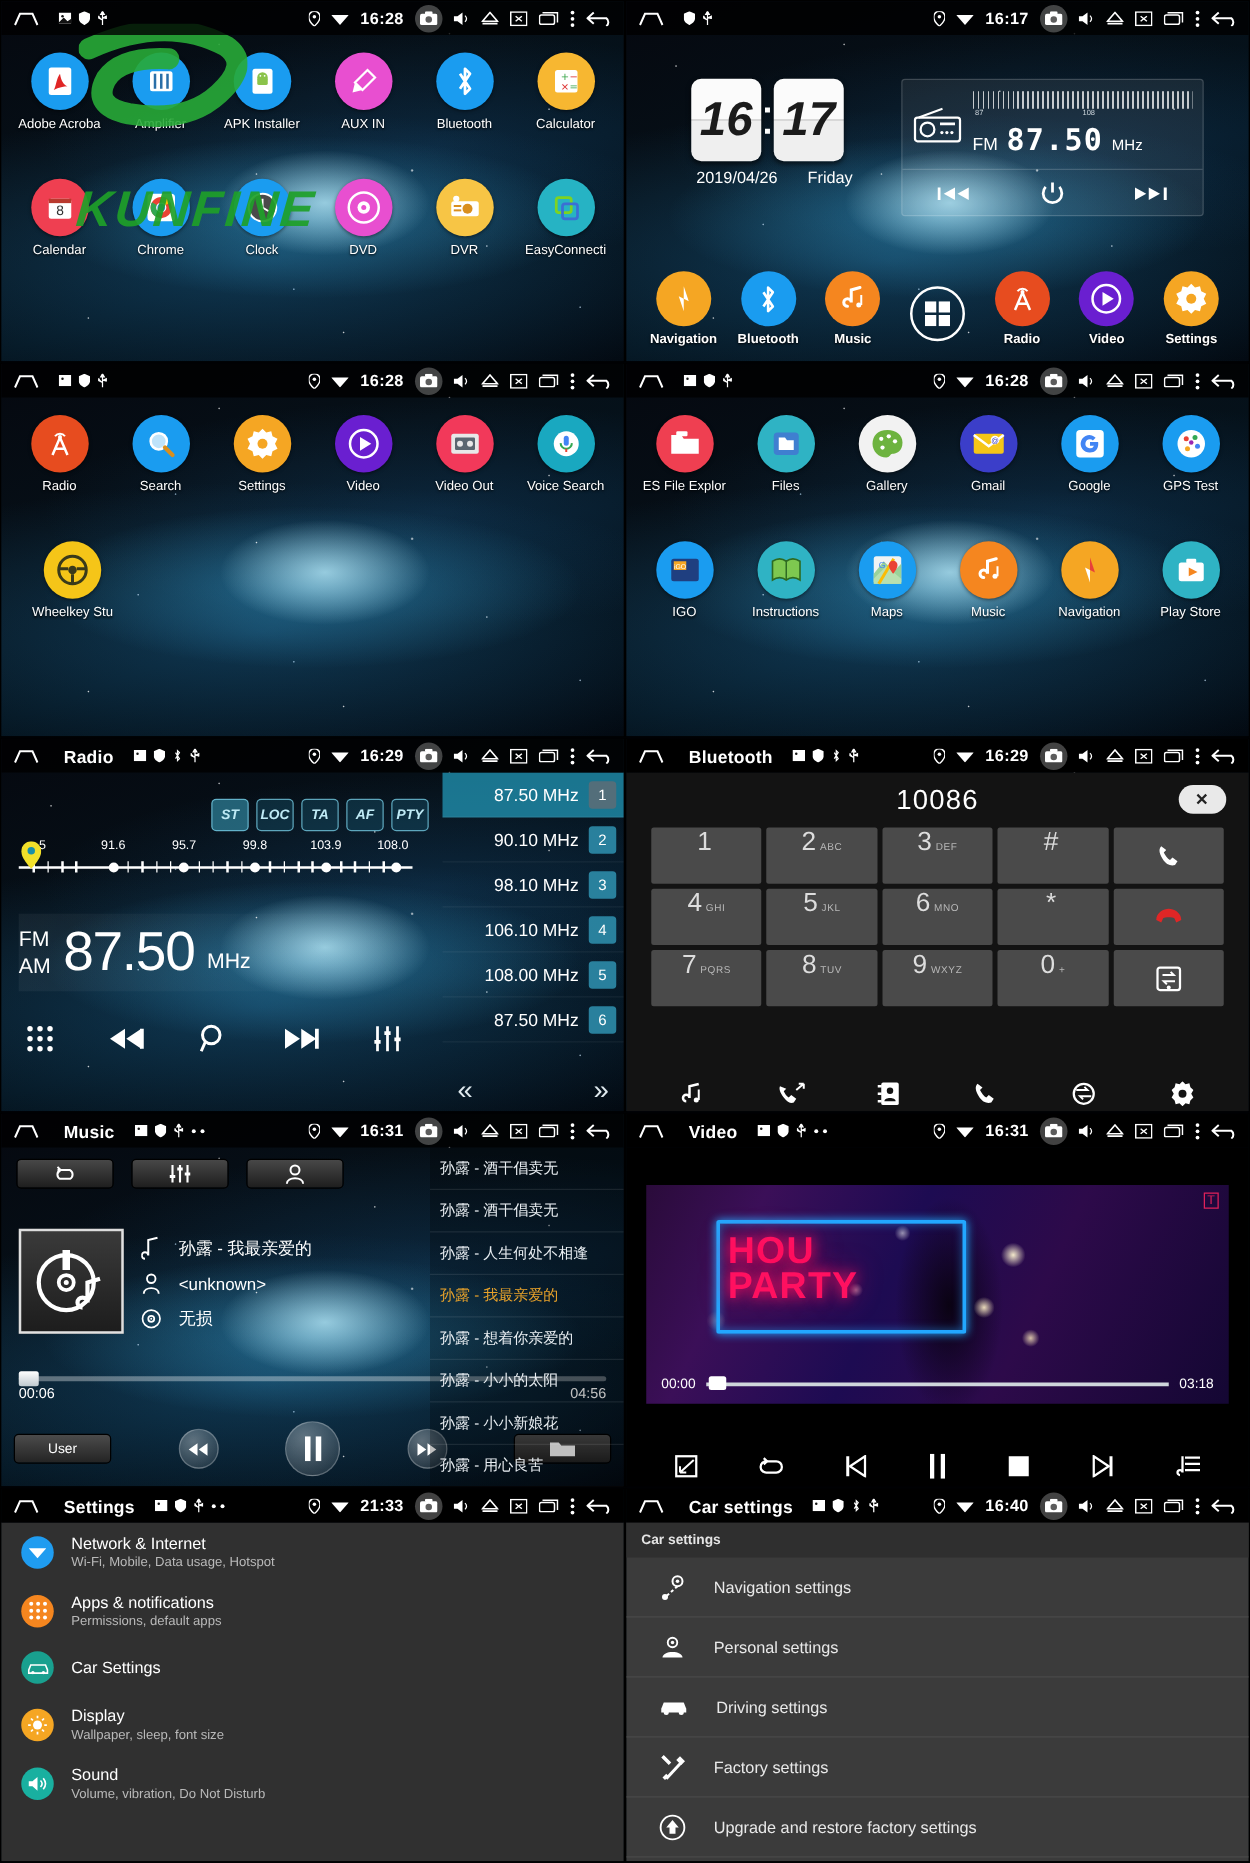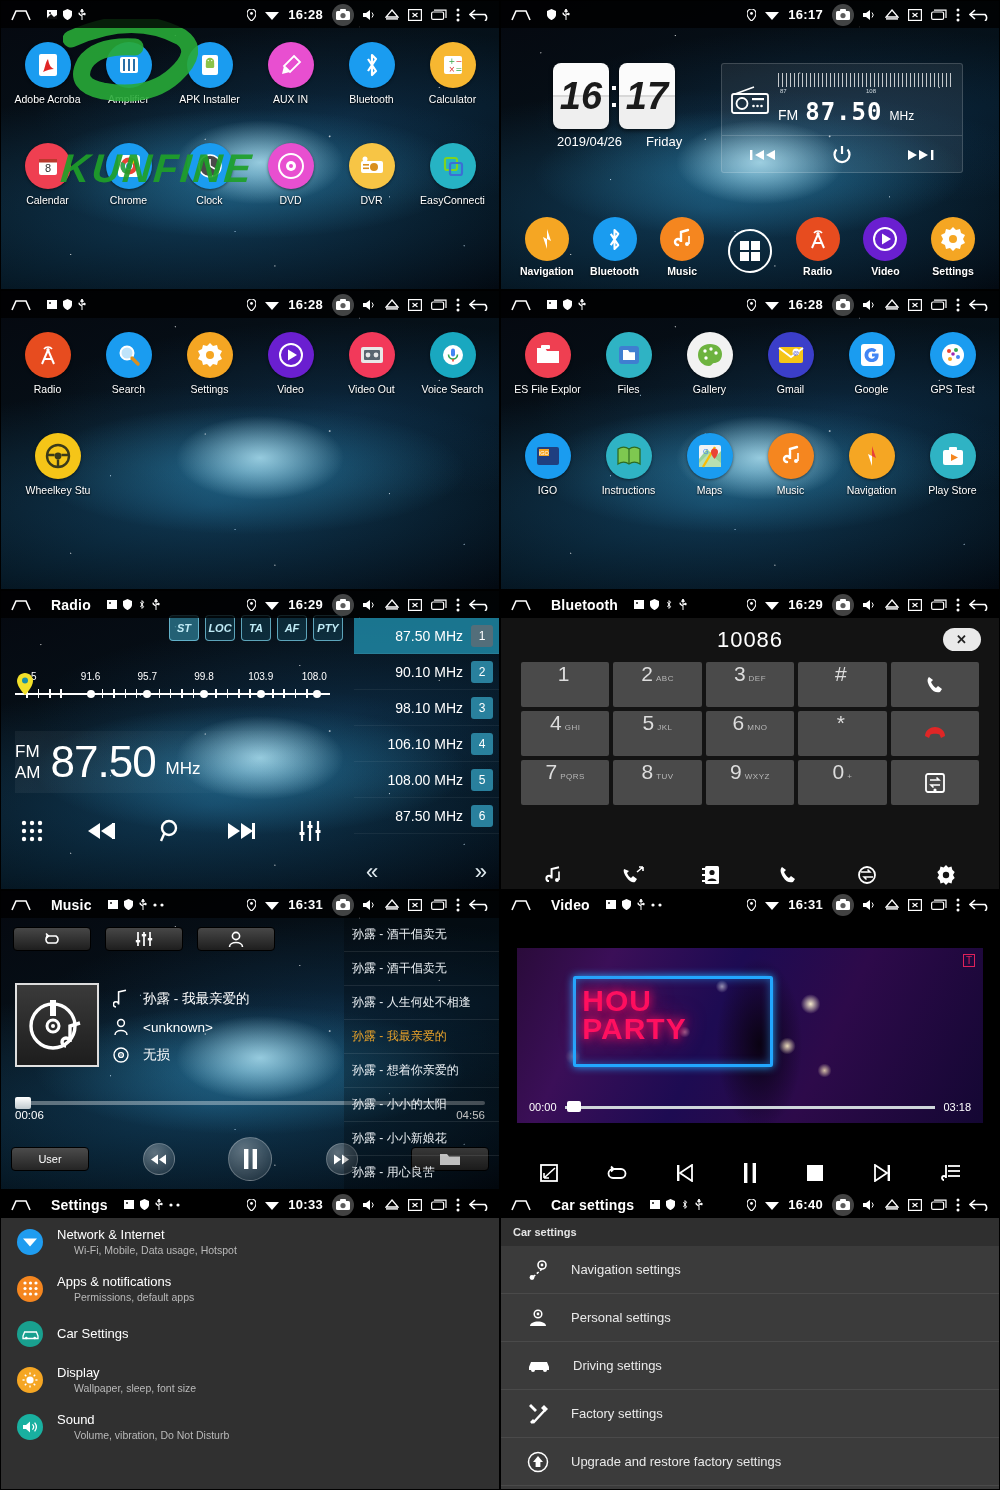--- a/index.html
+++ b/index.html
@@ -103,21 +103,21 @@
   .rw-fm{ font-size:14px; } .rw-freq{ font-size:24px; font-weight:700; letter-spacing:1px; font-family:"DejaVu Sans Mono",monospace;}
   .rw-mhz{ font-size:12px; }
   .radiow-bot{ height:37px; display:flex; align-items:center; justify-content:space-around; }
 
   .dock{ position:absolute; left:0; right:0; bottom:12px; display:flex; justify-content:space-around; align-items:flex-end; padding:0 12px;}
   .dockitem{ text-align:center; width:64px;}
   .dockcirc{ width:44px;height:44px;border-radius:50%;margin:0 auto 4px;display:flex;align-items:center;justify-content:center;}
   .docklabel{ color:#fff;font-size:10.5px;font-weight:600;text-shadow:0 1px 2px #000;}
 
   
-  .rbtns{ position:absolute; top:24px; left:168px; display:flex; gap:6px;}
+  .rbtns{ position:absolute; top:48px; left:168px; display:flex; gap:6px;}
   .rbtn{
     width:30px;height:26px;border:1px solid rgba(120,205,230,.75);border-radius:4px;
     display:flex;align-items:center;justify-content:center;
     color:#bfeaf5;font-size:11px;font-weight:700;font-style:italic;
     background:rgba(25,95,120,.35);
   }
   .rbtn.on{ background:rgba(45,125,150,.75); }
   .rscale{ position:absolute; left:14px; top:80px; width:315px; }
   .rscale-nums{ position:relative; height:14px; color:#fff; font-size:10px; }
   .rscale-nums span{ position:absolute; transform:translateX(-50%);}
@@ -192,21 +192,21 @@
   .vprog{ position:absolute; left:0; right:0; bottom:10px; display:flex; align-items:center; gap:8px; padding:0 12px; color:#fff; font-size:11px;}
   .vprog .tr{ flex:1; height:3px; background:#cfd6db; position:relative;}
   .vprog .kn{ position:absolute; left:2px; top:-5px; width:14px;height:11px;background:#fff;border-radius:2px;}
   .vctrls{ position:absolute; left:0; right:0; bottom:6px; display:flex; justify-content:space-around; align-items:center; padding:0 14px;}
 
   
   .setbody{ position:absolute; top:27px; left:0; right:0; bottom:0; background:#303030;}
   .setrow{ display:flex; align-items:center; gap:14px; padding:9px 16px; }
   .setic{ width:26px;height:26px;border-radius:50%;display:flex;align-items:center;justify-content:center;flex:0 0 26px;}
   .settitle{ color:#fff; font-size:13px; }
-  .setsub{ color:#b9b9b9; font-size:10.5px; margin-top:2px;margin-left:17px;}
+  .setsub{ color:#b9b9b9; font-size:10.5px; margin-top:2px;}
 
   
   .carbody{ position:absolute; top:27px; left:0; right:0; bottom:0; background:#3b3b3b;}
   .carhdr{ height:28px; background:#2f2f2f; display:flex; align-items:center; padding-left:12px; color:#e4e4e4; font-size:11px; font-weight:700;}
   .carrow{ height:48px; display:flex; align-items:center; gap:22px; padding-left:26px; border-bottom:1px solid #4a4a4a;}
   .carlabel{ color:#e9e9e9; font-size:13px;}
 </style>
 </head>
 <body>
 
@@ -1908,21 +1908,21 @@
             <svg width="9" height="12" viewBox="0 0 9 12">
               <path d="M4.5 0C2 0 0 2 0 4.5 0 8 4.5 12 4.5 12S9 8 9 4.5C9 2 7 0 4.5 0z" fill="none" stroke="#fff" stroke-width="1.2"></path>
               <circle cx="4.5" cy="4.4" r="1.4" fill="#fff"></circle>
             </svg>
           </span>
         <span class="ic">
             <svg width="14" height="11" viewBox="0 0 14 11">
               <path d="M0 3 L7 11 L14 3 Z" fill="#fff"></path>
             </svg>
           </span>
-        <span class="sb-time">10:33</span>
+        <span class="sb-time">21:33</span>
         <span class="sb-cam">
             <svg width="14" height="11" viewBox="0 0 14 11">
               <rect y="2" width="14" height="9" rx="1.5" fill="#fff"></rect>
               <rect x="4" width="6" height="2.5" rx="1" fill="#fff"></rect>
               <circle cx="7" cy="6.6" r="2.6" fill="#5d5d5d"></circle>
             </svg>
           </span>
         <span class="ic">
             <svg width="13" height="12" viewBox="0 0 13 12">
               <path d="M0 4 H3 L7 1 V11 L3 8 H0Z" fill="#fff"></path>

